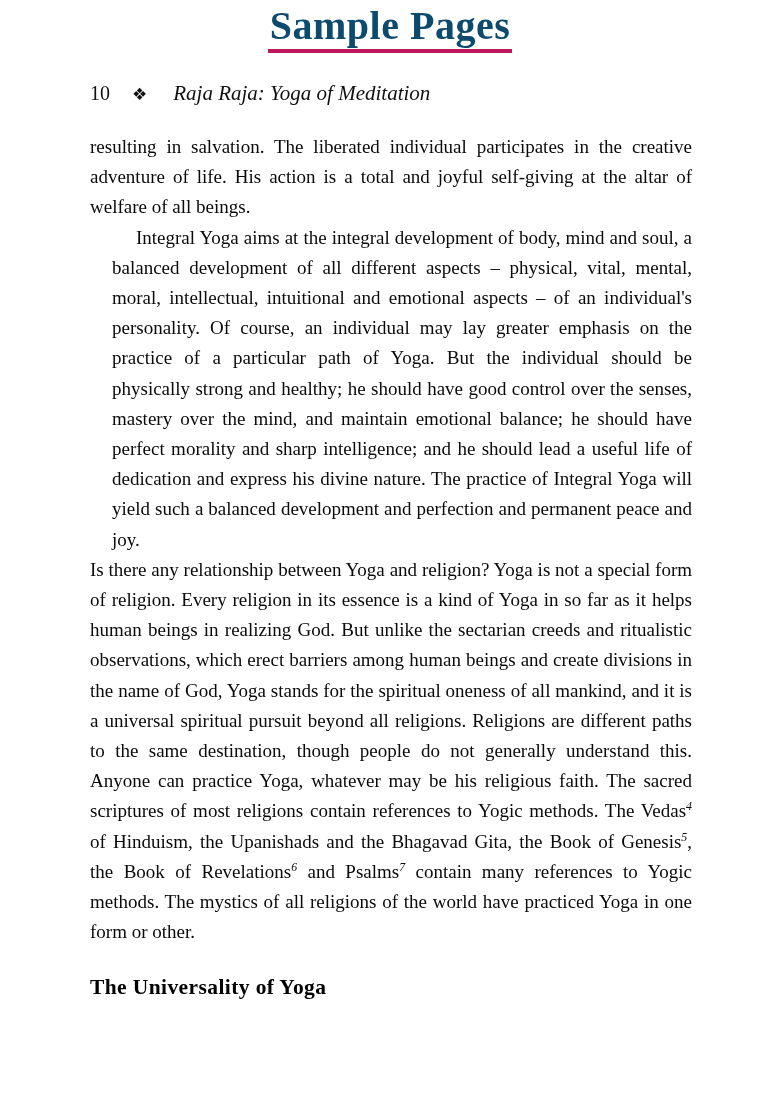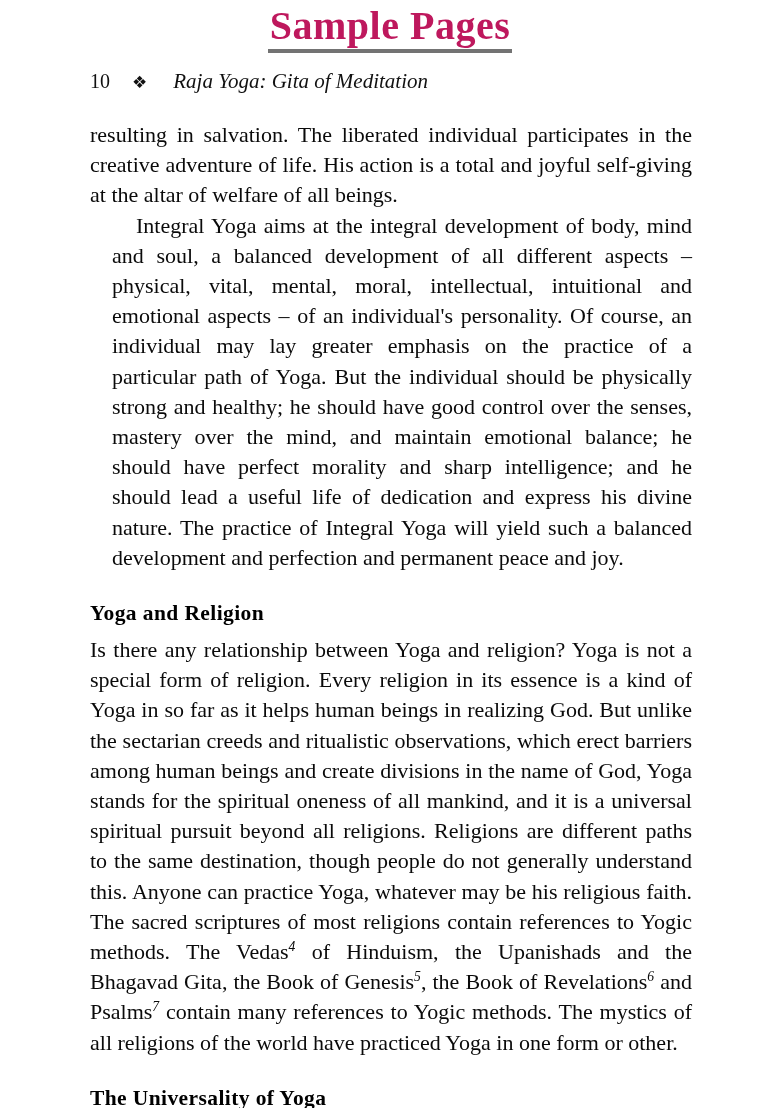--- a/index.html
+++ b/index.html
@@ -32,38 +32,39 @@
     height: 52px;
     box-sizing: border-box;
   }
   .banner-title {
     display: inline-block;
     font-family: "Liberation Serif", "DejaVu Serif", serif;
     font-weight: bold;
     font-size: 40px;
     line-height: 44px;
     letter-spacing: 0.5px;
-    color: #be185d;
-    border-bottom: 4px solid #737373;
+    color: #0c4a6e;
+    border-bottom: 4px solid #be185d;
     padding: 0 2px 1px 2px;
   }
 
   
   .running-head {
     margin: 16px 0 0 0;
     padding-left: 90px;
     display: flex;
     align-items: baseline;
     font-size: 20px;
     line-height: 26px;
   }
   .rh-pagenum {
     font-family: "Liberation Serif", "DejaVu Serif", serif;
     font-size: 20px;
     color: #111111;
+    margin-top: 12px;
   }
   .rh-floret {
     font-size: 17px;
     margin: 0 0 0 22px;
     color: #111111;
     line-height: 26px;
   }
   .rh-title {
     font-style: italic;
     font-size: 21px;
@@ -73,21 +74,21 @@
   }
 
   
   .content {
     margin-top: 24px;
     padding: 0 88px 0 90px;
   }
 
   p.body-par {
     margin: 0;
-    font-size: 22px;
+    font-size: 19px;
     line-height: 30.2px;
     text-align: justify;
     text-justify: inter-word;
     color: #0a0a0a;
     hyphens: manual;
   }
   p.indent {
     text-indent: 24px;
     margin-left: 22px;
   }
@@ -114,29 +115,28 @@
 
 <div class="page">
 
   <div class="banner">
     <span class="banner-title">Sample Pages</span>
   </div>
 
   <div class="running-head">
     <span class="rh-pagenum">10</span>
     <span class="rh-floret">❖</span>
-    <span class="rh-title">Raja Yoga: Gita of Meditation</span>
+    <span class="rh-title">Raja Raja: Yoga of Meditation</span>
   </div>
 
   <div class="content">
 
     <p class="body-par">resulting in salvation. The liberated individual participates in the creative adventure of life. His action is a total and joyful self-giving at the altar of welfare of all beings.</p>
 
     <p class="body-par indent">Integral Yoga aims at the integral development of body, mind and soul, a balanced development of all different aspects – physical, vital, mental, moral, intellectual, intuitional and emotional aspects – of an individual's personality.  Of course, an individual may lay greater emphasis on the practice of a particular path of Yoga. But the individual should be physically strong and healthy; he should have good control over the senses, mastery over the mind, and maintain emotional balance; he should have perfect morality and sharp intelligence; and he should lead a useful life of dedication and express his divine nature. The practice of Integral Yoga will yield such a balanced development and perfection and permanent peace and joy.</p>
 
-    <h2 class="section-head">Yoga and Religion</h2>
 
     <p class="body-par"><span>Is there any relationship between Yoga and religion? Yoga is not a special form of religion. Every religion in its essence is a kind of Yoga in so far as it helps human beings in realizing God. But unlike the sectarian creeds and ritualistic observations, which erect barriers among human beings and create divisions in the name of God, Yoga stands for the spiritual oneness of all mankind, and it is a universal spiritual pursuit beyond all religions. Religions are different paths to the same destination, though people do not generally understand this. Anyone can practice Yoga, whatever may be his religious faith. The sacred scriptures of most religions contain references to Yogic methods. The </span><span class="it">Vedas</span><sup class="fn">4</sup><span> of Hinduism, the </span><span class="it">Upanishads</span><span> and the </span><span class="it">Bhagavad Gita</span><span>, the </span><span class="it">Book of Genesis</span><sup class="fn">5</sup><span>, the </span><span class="it">Book of Revelations</span><sup class="fn">6</sup><span> and </span><span class="it">Psalms</span><sup class="fn">7</sup><span> contain many references to Yogic methods. The mystics of all religions of the world have practiced Yoga in one form or other.</span></p>
 
     <h2 class="section-head">The Universality of Yoga</h2>
 
   </div>
 </div>
 
 </body></html>

